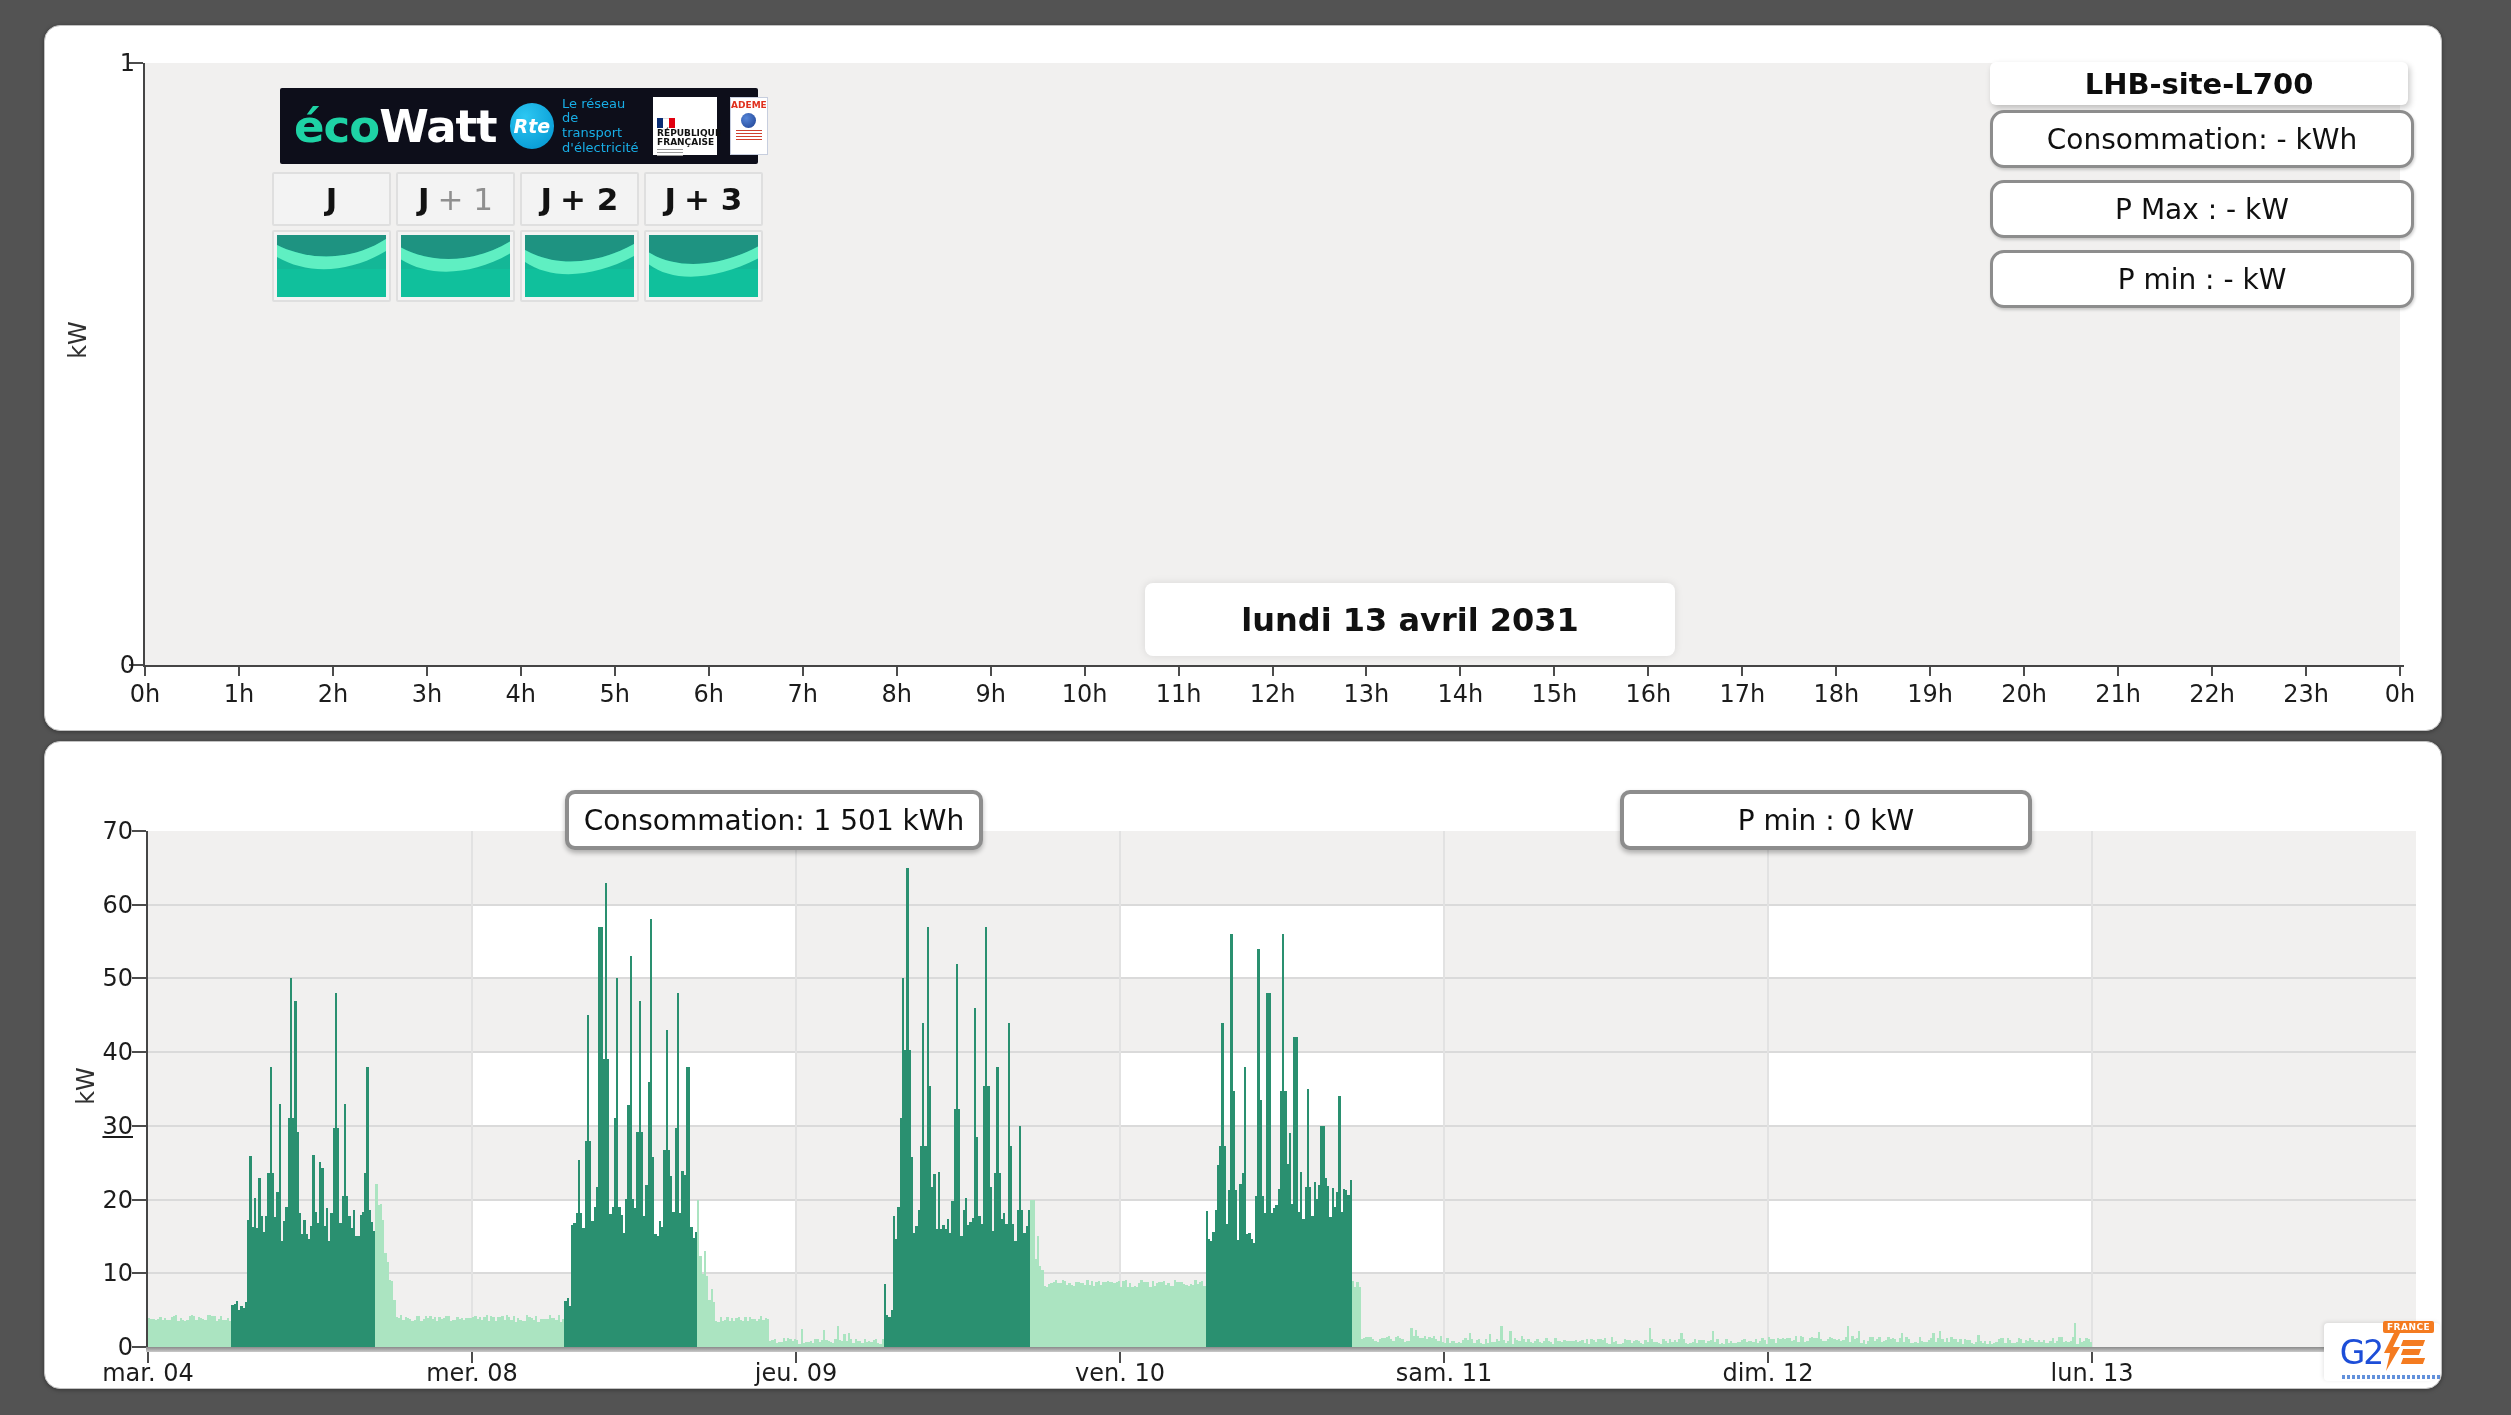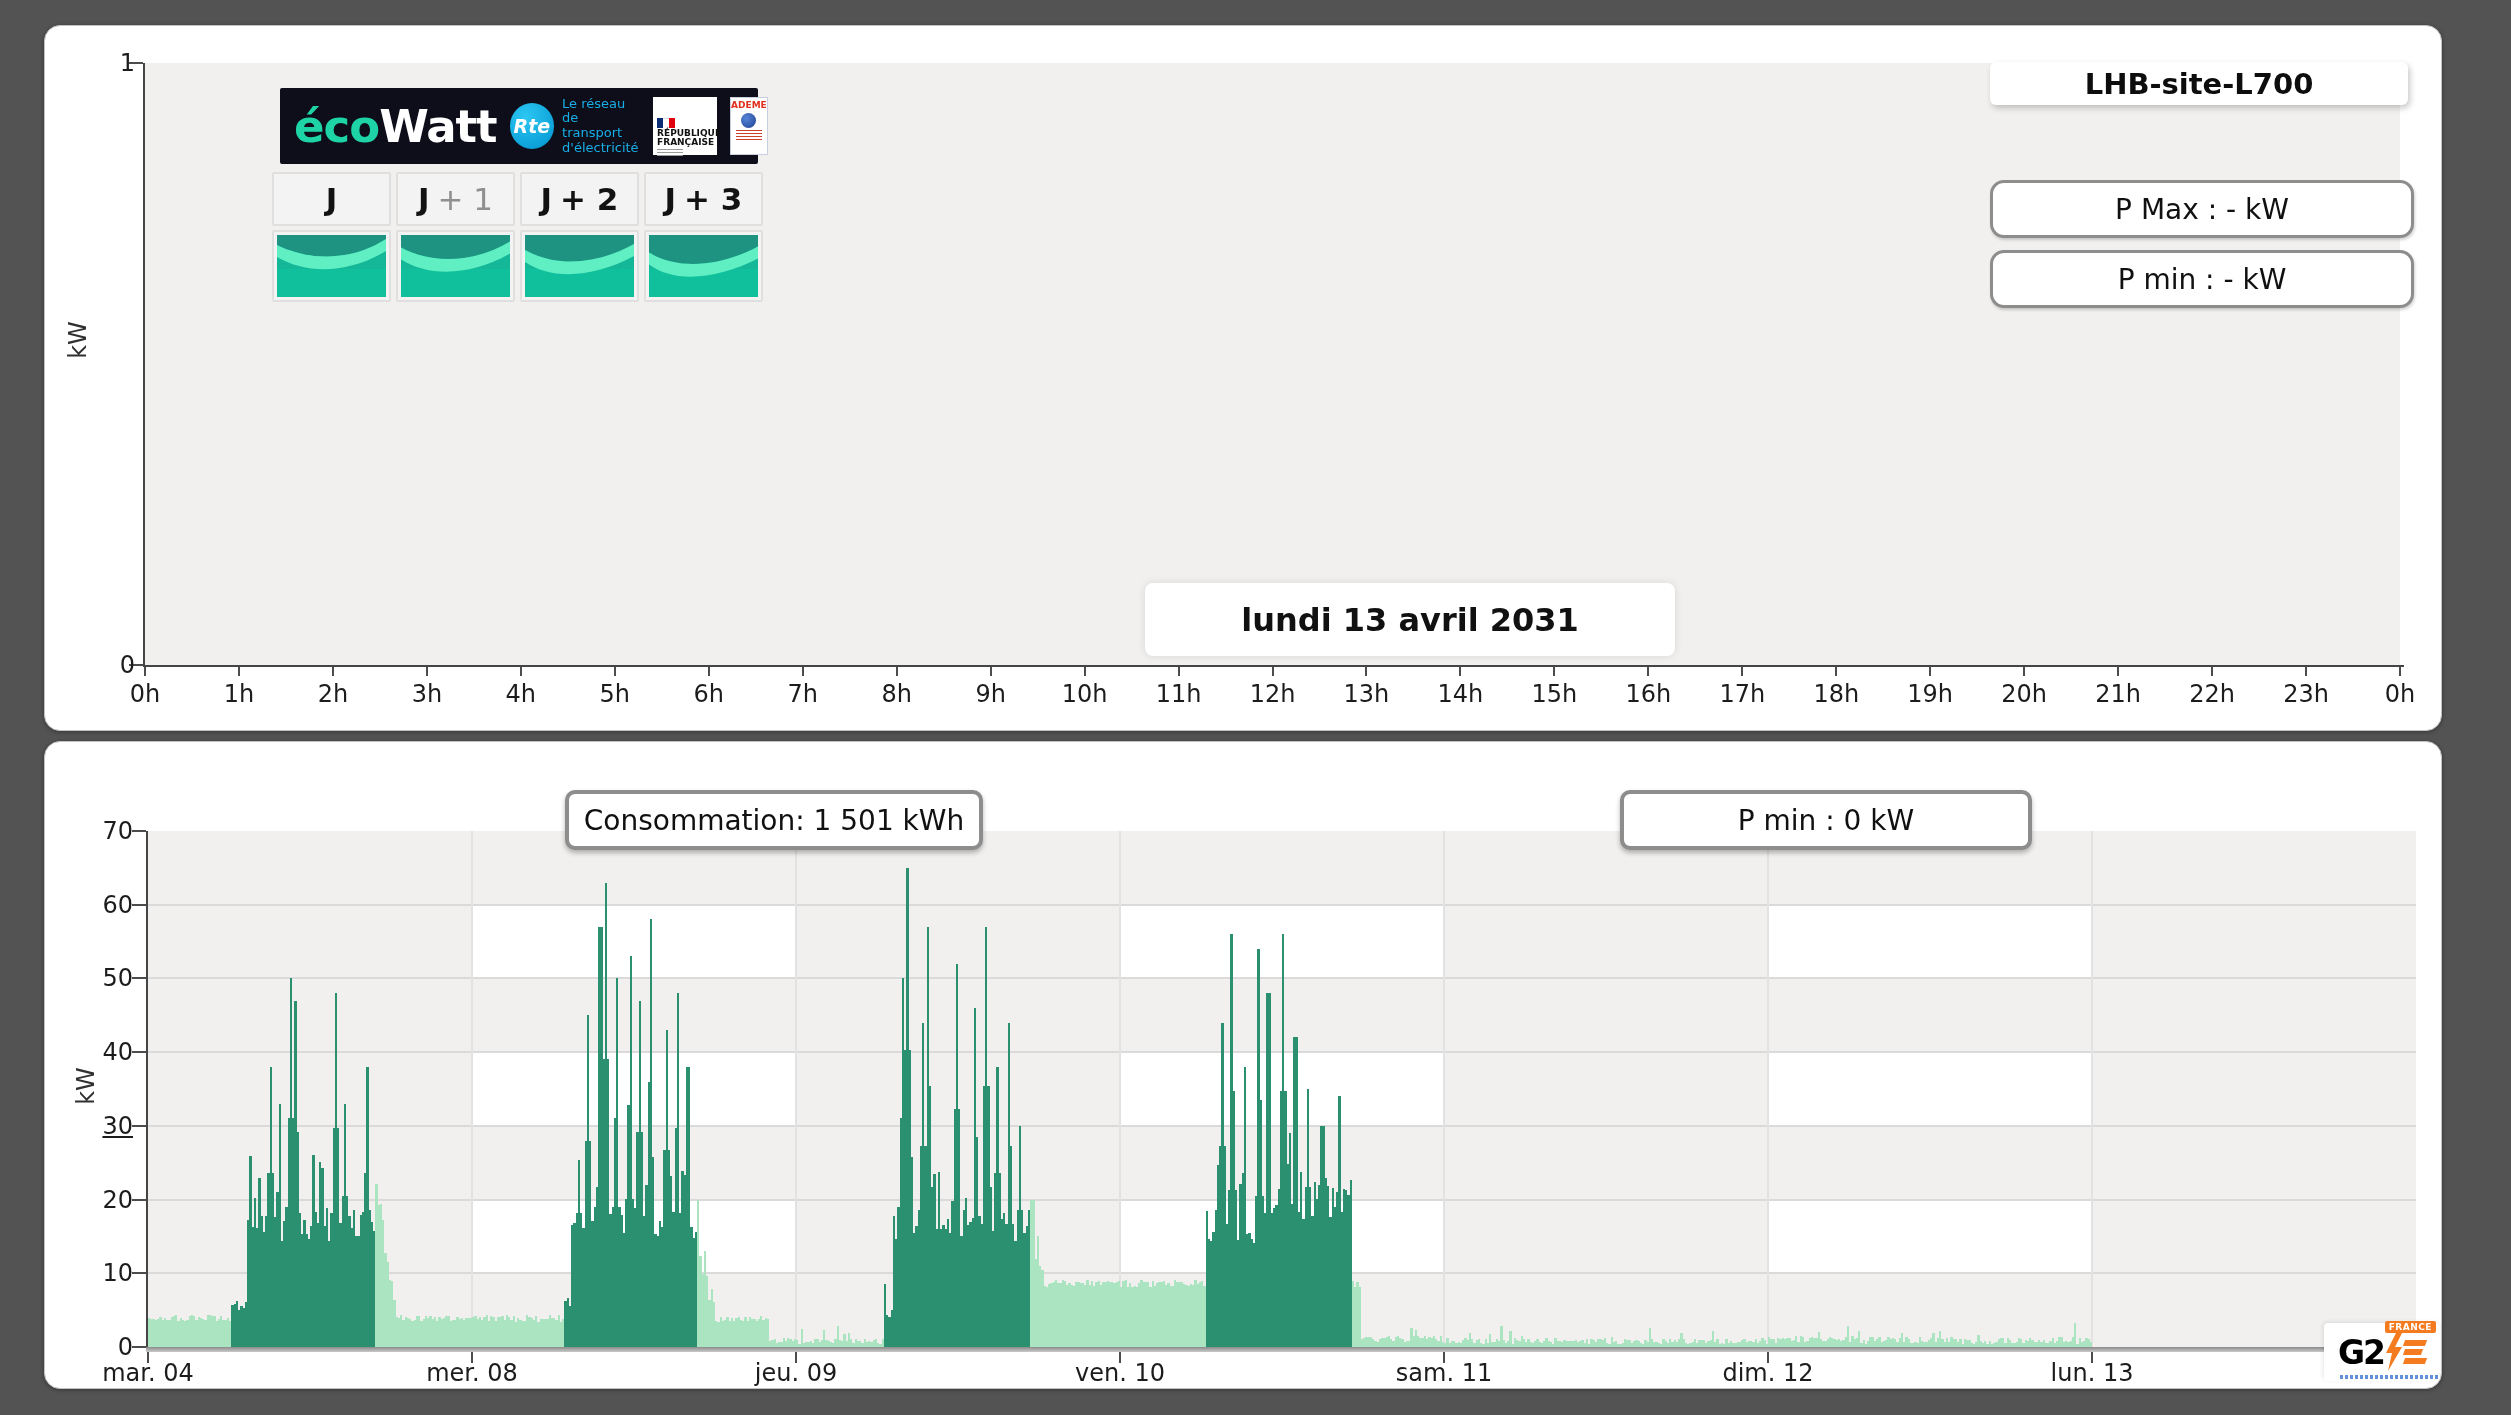--- a/index.html
+++ b/index.html
@@ -59,21 +59,21 @@
   .stat-bottom{border-width:4px;border-radius:10px;height:52px;box-shadow:0 3px 5px rgba(0,0,0,.28);z-index:6;}
   
   .cell-white{position:absolute;background:#ffffff;}
   .hline{position:absolute;left:0;width:100%;height:2px;background:#dadada;}
   .vline{position:absolute;top:0;width:2px;height:100%;background:#e2e2e2;}
   #bars{position:absolute;left:0;top:0;}
   
   #g2e{position:absolute;left:2279px;top:581px;width:116px;height:58px;background:#fff;border-radius:4px 4px 12px 4px;
        z-index:8;display:flex;align-items:center;justify-content:center;box-shadow:-1px -1px 4px rgba(0,0,0,.10);}
   .g2e-wrap{position:relative;display:flex;align-items:center;}
-  .g2e-g2{font-size:33px;font-weight:bold;color:#000000;letter-spacing:-2px;line-height:1;}
+  .g2e-g2{font-size:33px;font-weight:normal;color:#1d4ed8;letter-spacing:-2px;line-height:1;}
   .g2e-bolt{margin:0 1px 0 2px;}
   .g2e-e{display:flex;flex-direction:column;gap:3px;margin-left:1px;}
   .g2e-e i{display:block;height:6px;background:#f47b20;transform:skewX(-20deg);}
   .g2e-e i:nth-child(1){width:22px;}.g2e-e i:nth-child(2){width:18px;}.g2e-e i:nth-child(3){width:22px;}
   .g2e-france{position:absolute;top:-12px;right:-10px;background:#f47b20;color:#fff;font-size:9px;font-weight:bold;
               padding:1px 4px;border-radius:2px;letter-spacing:.5px;}
   .g2e-tag{position:absolute;bottom:-8px;left:2px;width:100px;height:4px;opacity:.75;
            background:repeating-linear-gradient(90deg,#2e6cd0 0 3px,transparent 3px 5px);}
 </style>
 </head>
@@ -225,20 +225,21 @@
         <div class="xlab" style="left: 2038.12px; top: 654px; width: 70px;">21h</div>
         <div class="tickmark" style="left: 2166.08px; top: 641px; width: 2px; height: 9px;"></div>
         <div class="xlab" style="left: 2132.08px; top: 654px; width: 70px;">22h</div>
         <div class="tickmark" style="left: 2260.04px; top: 641px; width: 2px; height: 9px;"></div>
         <div class="xlab" style="left: 2226.04px; top: 654px; width: 70px;">23h</div>
         <div class="tickmark" style="left: 2354px; top: 641px; width: 2px; height: 9px;"></div>
         <div class="xlab" style="left: 2320px; top: 654px; width: 70px;">0h</div>
       </div>
 
     <div id="site-tab">LHB-site-L700</div>
+    <div class="stat-box stat-top" style="top:84px;">Consommation: - kWh</div>
     <div class="stat-box stat-top" style="top:154px;">P Max :  - kW</div>
     <div class="stat-box stat-top" style="top:224px;">P min : - kW</div>
   </section>
 
   <section class="panel" id="bottom-panel">
     <div class="plot" id="bottom-plot">
       <div id="checker">
           <div class="cell-white" style="left: 324px; top: 368.571px; width: 324px; height: 73.7143px;"></div>
           <div class="cell-white" style="left: 972px; top: 368.571px; width: 324px; height: 73.7143px;"></div>
           <div class="cell-white" style="left: 1620px; top: 368.571px; width: 324px; height: 73.7143px;"></div>

